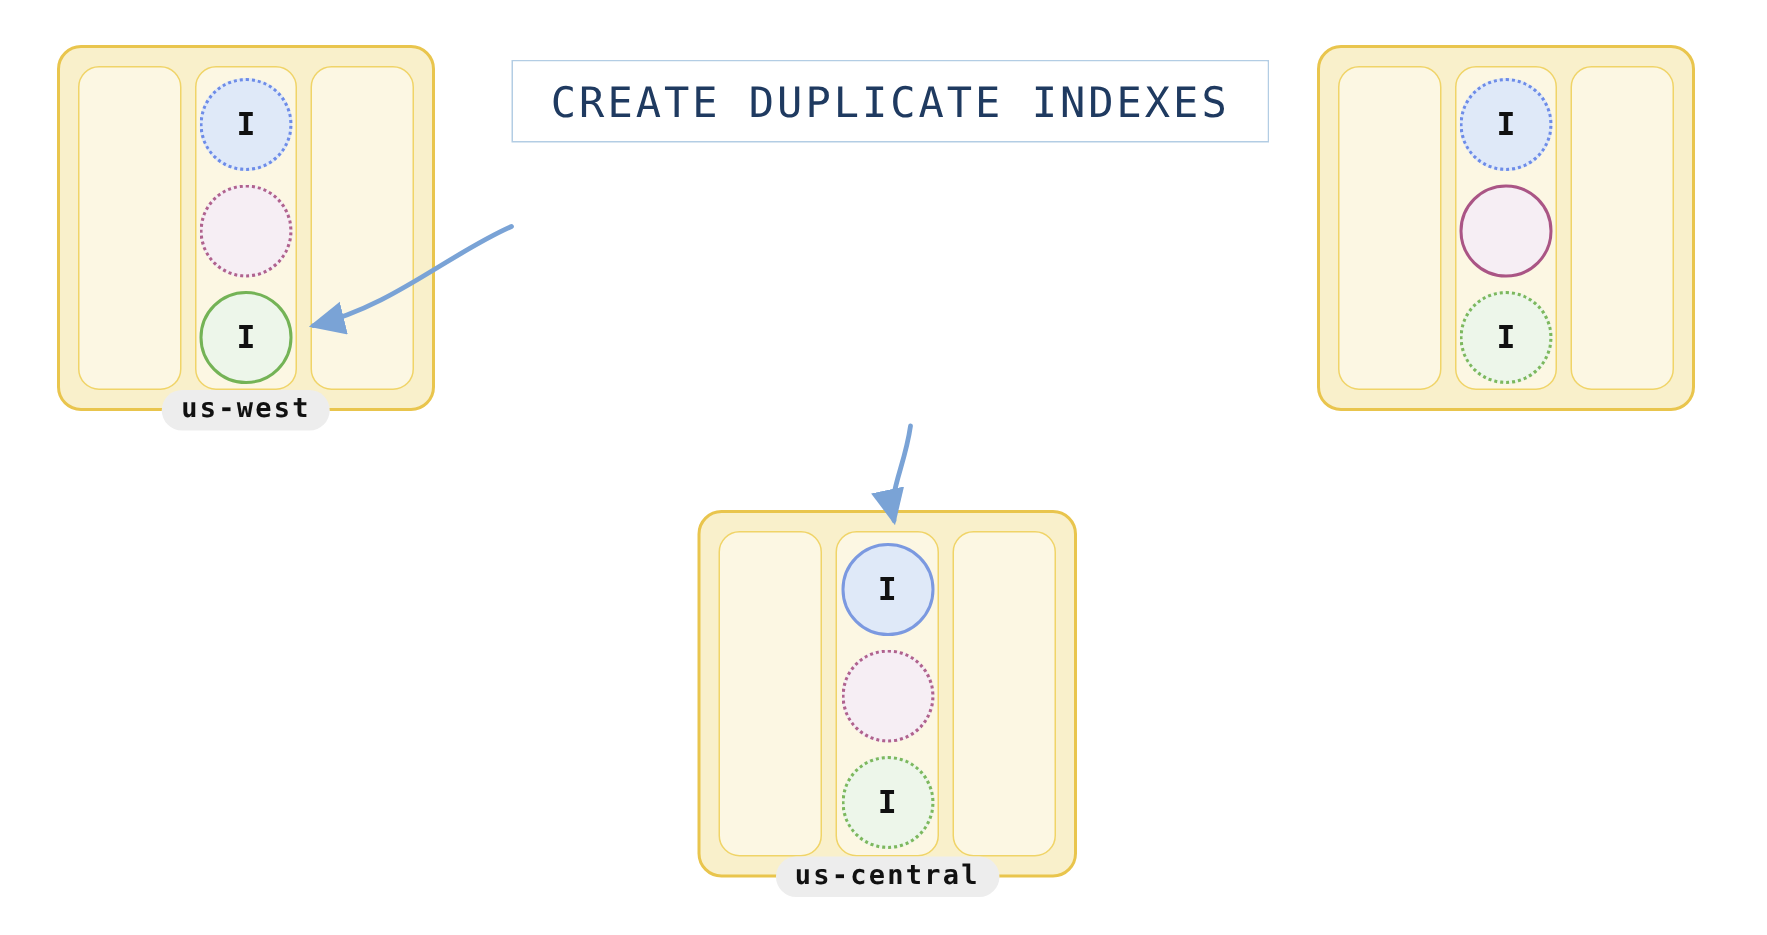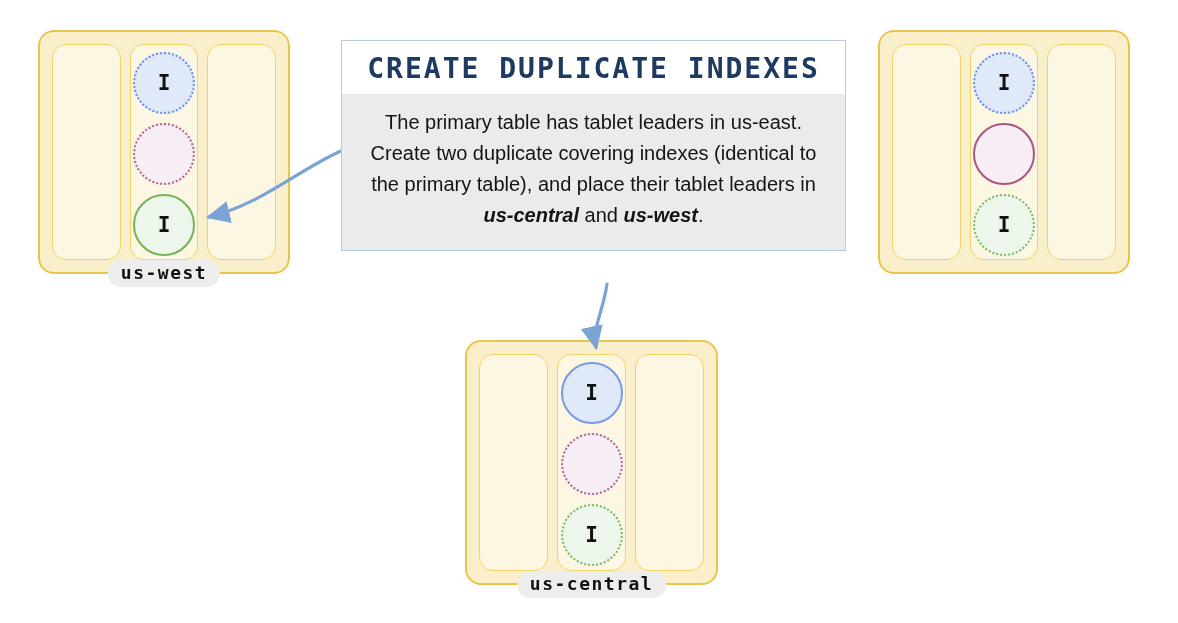--- a/index.html
+++ b/index.html
@@ -68,21 +68,21 @@
     position:absolute;
     left:341px; top:40px; width:505px;
     border:1.5px solid #b3cde4;
     background:#ffffff;
     z-index:3;
   }
   .note-title {
     padding:11px 0 9px;
     text-align:center;
     font-family:"DejaVu Sans Mono", monospace;
-    font-weight:bold;
+    font-weight:normal;
     font-size:28px;
     letter-spacing:2px;
     color:#1f3a60;
     background:#ffffff;
   }
   .note-body {
     background:#ebebeb;
     padding:13px 16px 19px;
     text-align:center;
     font-size:20px;
@@ -159,18 +159,15 @@
       <marker id="ah" markerWidth="9" markerHeight="9" refX="6.5" refY="3.5" orient="auto" markerUnits="strokeWidth">
         <path d="M0,0 L7.5,3.5 L0,7 z" fill="#7aa3d6"></path>
       </marker>
     </defs>
     <path d="M 341 151 C 298 170, 262 204, 209 217" fill="none" stroke="#7aa3d6" stroke-width="3.2" stroke-linecap="round" marker-end="url(#ah)"></path>
     <path d="M 607 284 C 603 312, 592 328, 596 347" fill="none" stroke="#7aa3d6" stroke-width="3.2" stroke-linecap="round" marker-end="url(#ah)"></path>
   </svg>
 
   <div class="note">
     <div class="note-title">CREATE DUPLICATE INDEXES</div>
-    <div class="note-body">
-      <span>The primary table has tablet leaders in us-east. Create two duplicate covering indexes (identical to the primary table), and place their tablet leaders in </span><span class="em">us-central</span><span> and </span><span class="em">us-west</span><span>.</span>
-    </div>
   </div>
 
 </div>
 
 </body></html>

